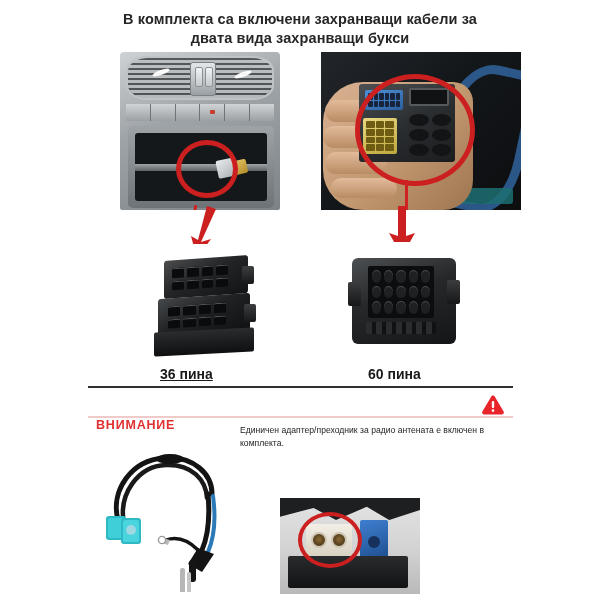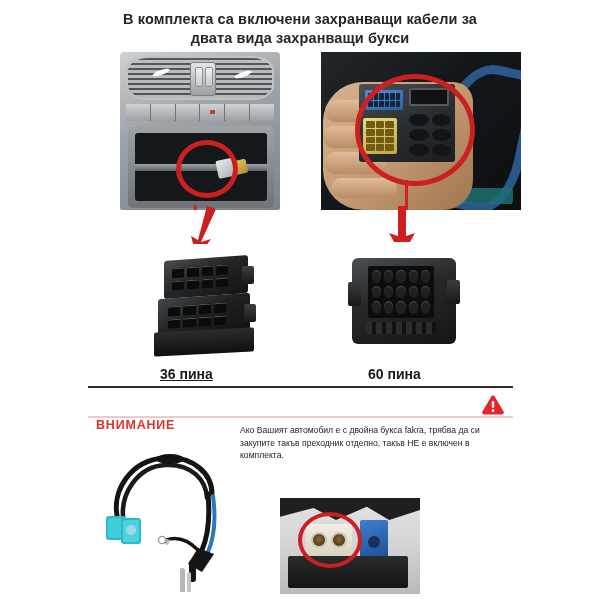--- a/index.html
+++ b/index.html
@@ -602,21 +602,21 @@
         <rect x="35" y="88" width="16" height="22" rx="2" fill="#4ad4de"></rect>
         <circle cx="43" cy="98" r="5" fill="#9fd7e2"></circle>
         <path d="M110 116 l16 6 l-12 18 l-14 -8 z" fill="#141414"></path>
         <rect x="101" y="128" width="7" height="22" rx="3" fill="#151515"></rect>
         <rect x="92" y="136" width="5" height="26" rx="2.2" fill="#b6b6b6"></rect>
         <rect x="99" y="140" width="4" height="22" rx="2" fill="#c6c6c6"></rect>
       </svg>
     </div>
 
     <div class="note-text">
-      <p>Ако Вашият автомобил е с двойна букса fakra, трябва да си закупите такъв преходник отделно, такъв НЕ е включен в комплекта.</p>
+      <p>Единичен адаптер/преходник за радио антената е включен в комплекта.</p>
     </div>
 
     <div class="socket-shot">
       <div class="sock-bg"></div>
       <div class="sock-dark-top"></div>
       <div class="fakra-white">
         <i></i>
         <i></i>
       </div>
       <div class="blue-plug"></div>

